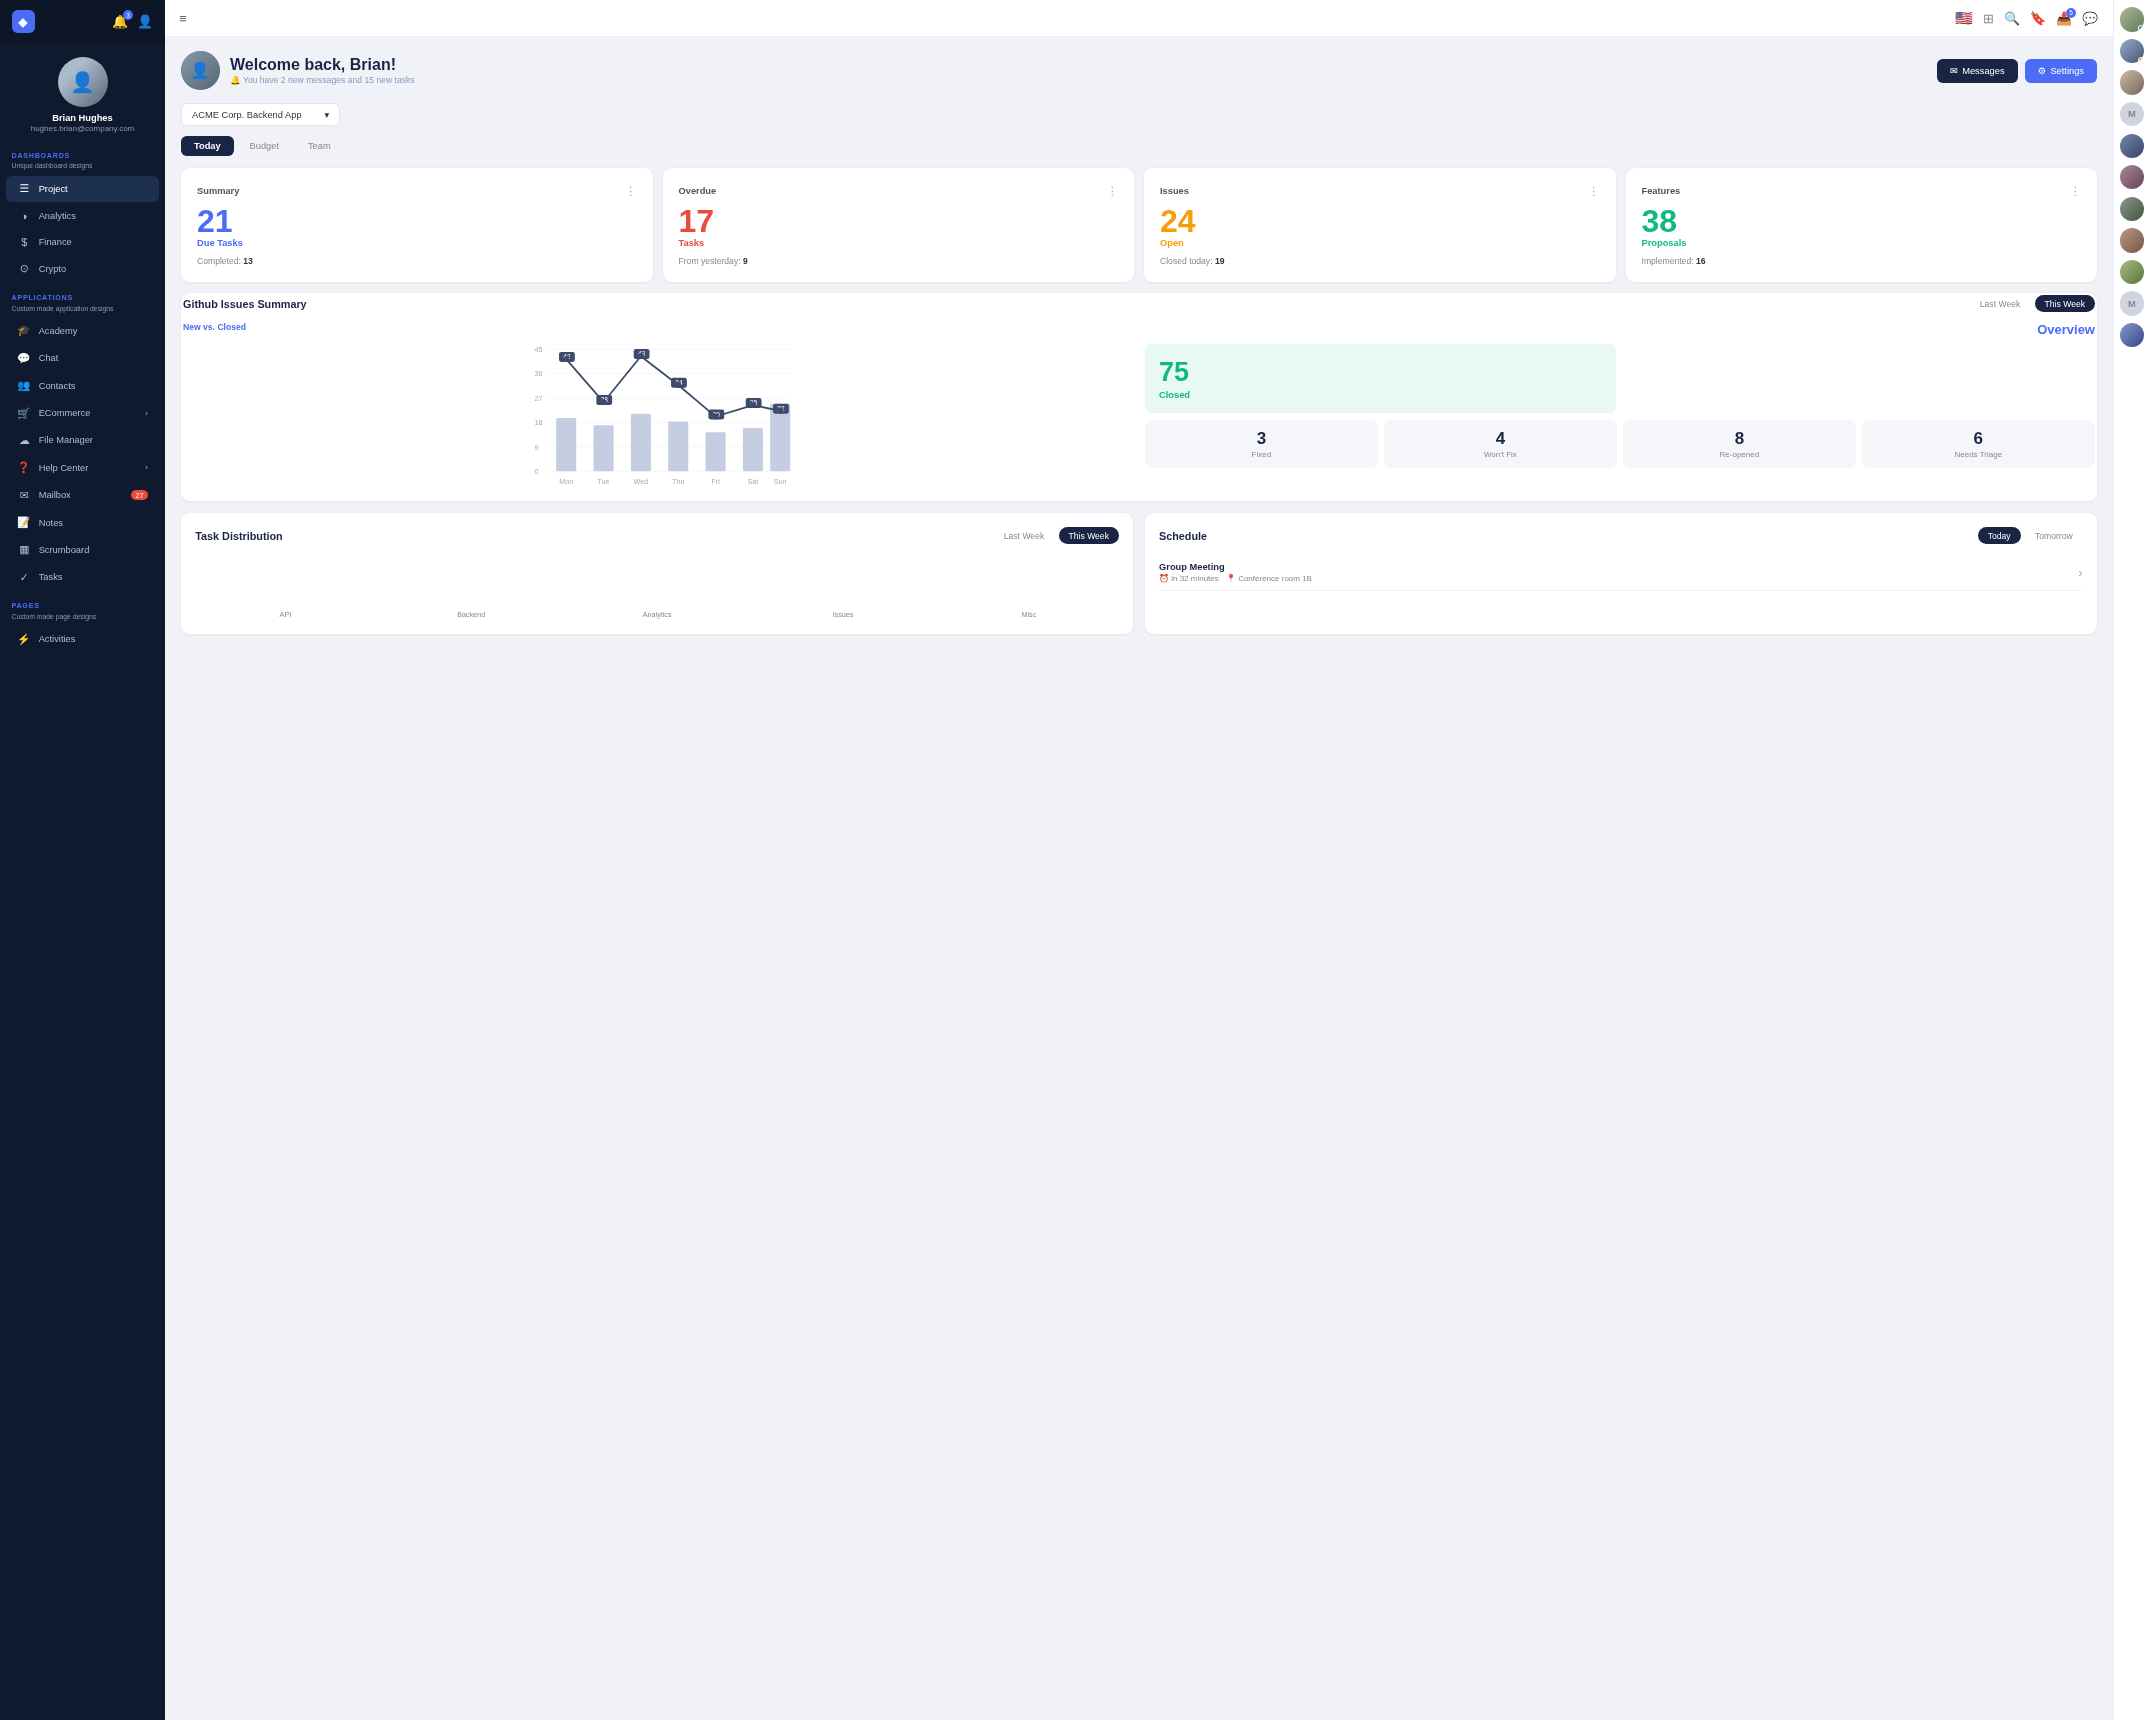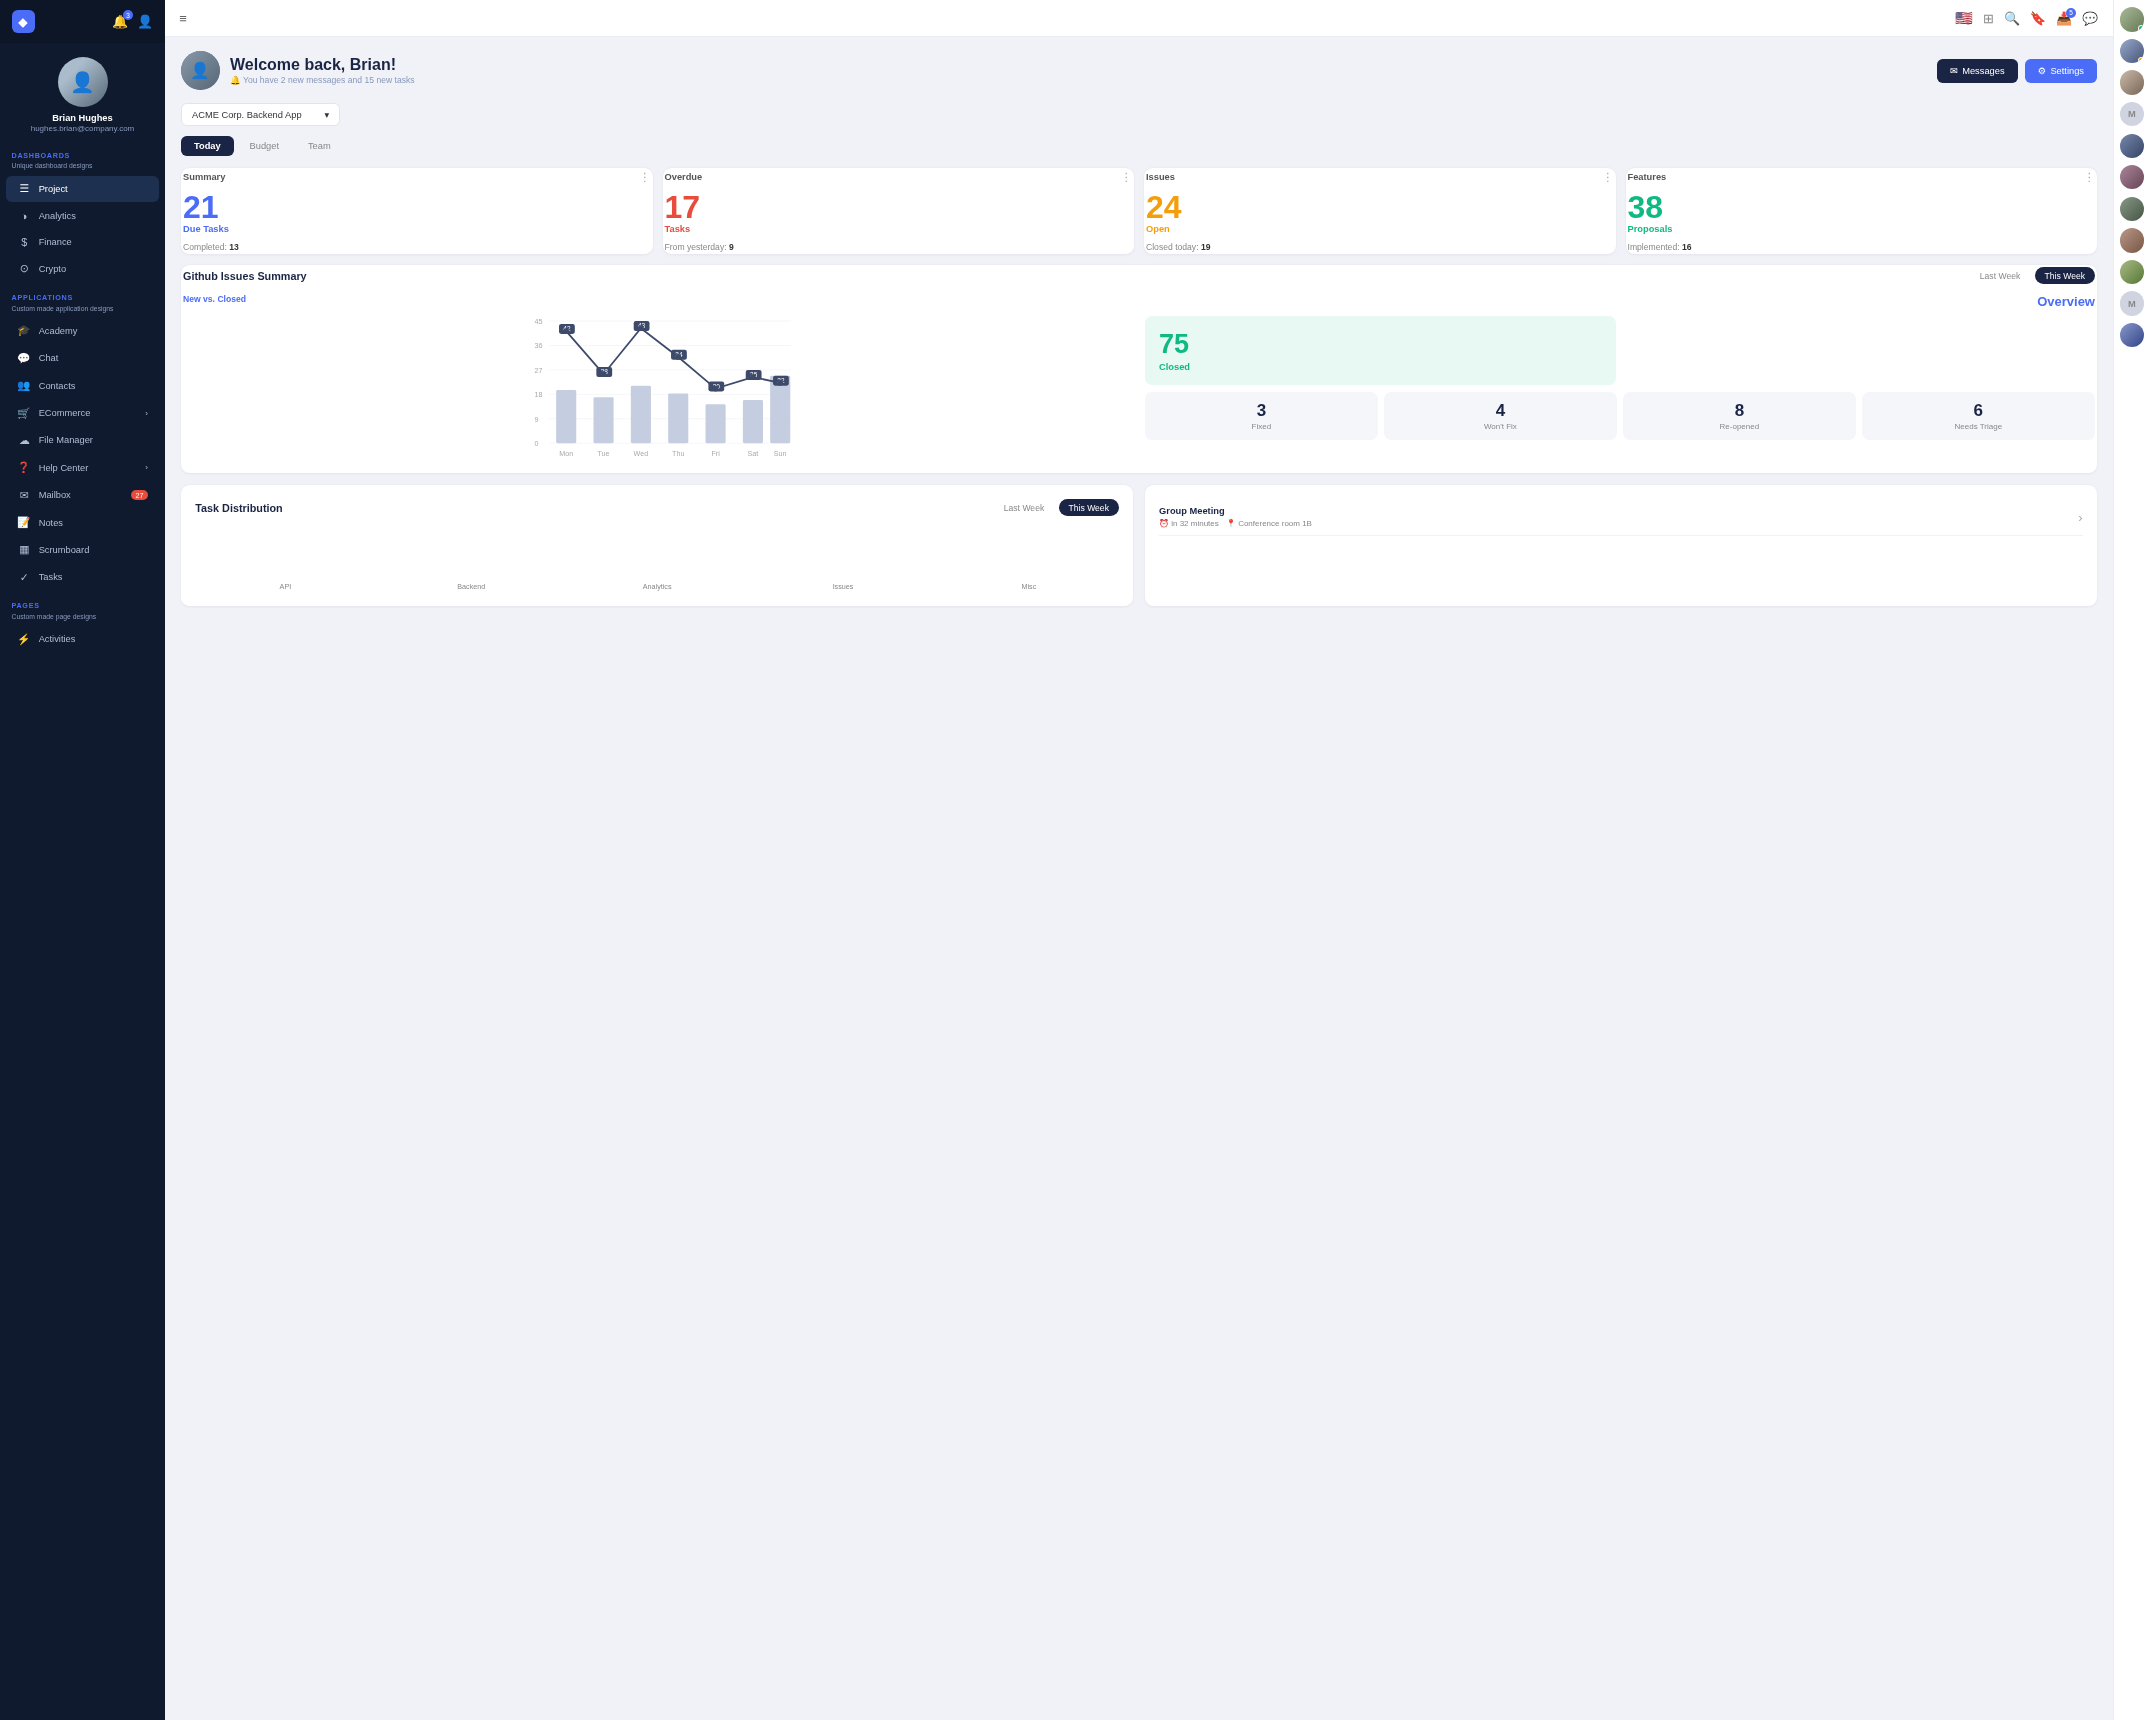--- a/index.html
+++ b/index.html
@@ -133,21 +133,21 @@
       cursor: pointer; color: #888; background: transparent; border: none;
     }
     .tab.active { background: #1a2444; color: #fff; font-weight: 600; }
 
     
     .stats-grid {
       display: grid; grid-template-columns: repeat(4, 1fr); gap: 10px;
       margin-bottom: 11.5px;
     }
     .stat-card {
-      background: #fff; border-radius: 8.6px; padding: 2px;
+      background: #fff; border-radius: 8.6px; padding: 16px;
       box-shadow: 0 0.7px 2.9px rgba(0,0,0,0.06);
     }
     .stat-card-header {
       display: flex; justify-content: space-between; align-items: center;
       margin-bottom: 7.2px;
     }
     .stat-card-title { font-size: 9.3px; color: #555; font-weight: 600; }
     .stat-card-menu { color: #aaa; cursor: pointer; font-size: 11.5px; }
     .stat-number { font-size: 32px; font-weight: 800; line-height: 1; }
     .stat-label { font-size: 9.3px; font-weight: 600; margin-top: 1.4px; }
@@ -575,20 +575,27 @@
             <div style="font-size:7.2px;color:#888;margin-top:2.2px;">Issues</div>
           </div>
           <div style="display:flex;flex-direction:column;align-items:center;flex:1;">
             <div style="width:100%;background:#8b5cf6;border-radius:2.9px 2.9px 0 0;height:55%;"></div>
             <div style="font-size:7.2px;color:#888;margin-top:2.2px;">Misc</div>
           </div>
         </div>
       </div>
 
       <div class="bottom-card">
+        <div class="card-header-row">
+          <span class="card-title">Schedule</span>
+          <div class="week-toggle">
+            <button class="week-btn active">Today</button>
+            <button class="week-btn">Tomorrow</button>
+          </div>
+        </div>
         <div class="schedule-item">
           <div>
             <div class="schedule-title">Group Meeting</div>
             <div class="schedule-meta">
               <span>
                 <span>⏰</span>
                 <span>in 32 minutes</span>
               </span>
               <span>
                 <span>📍</span>

